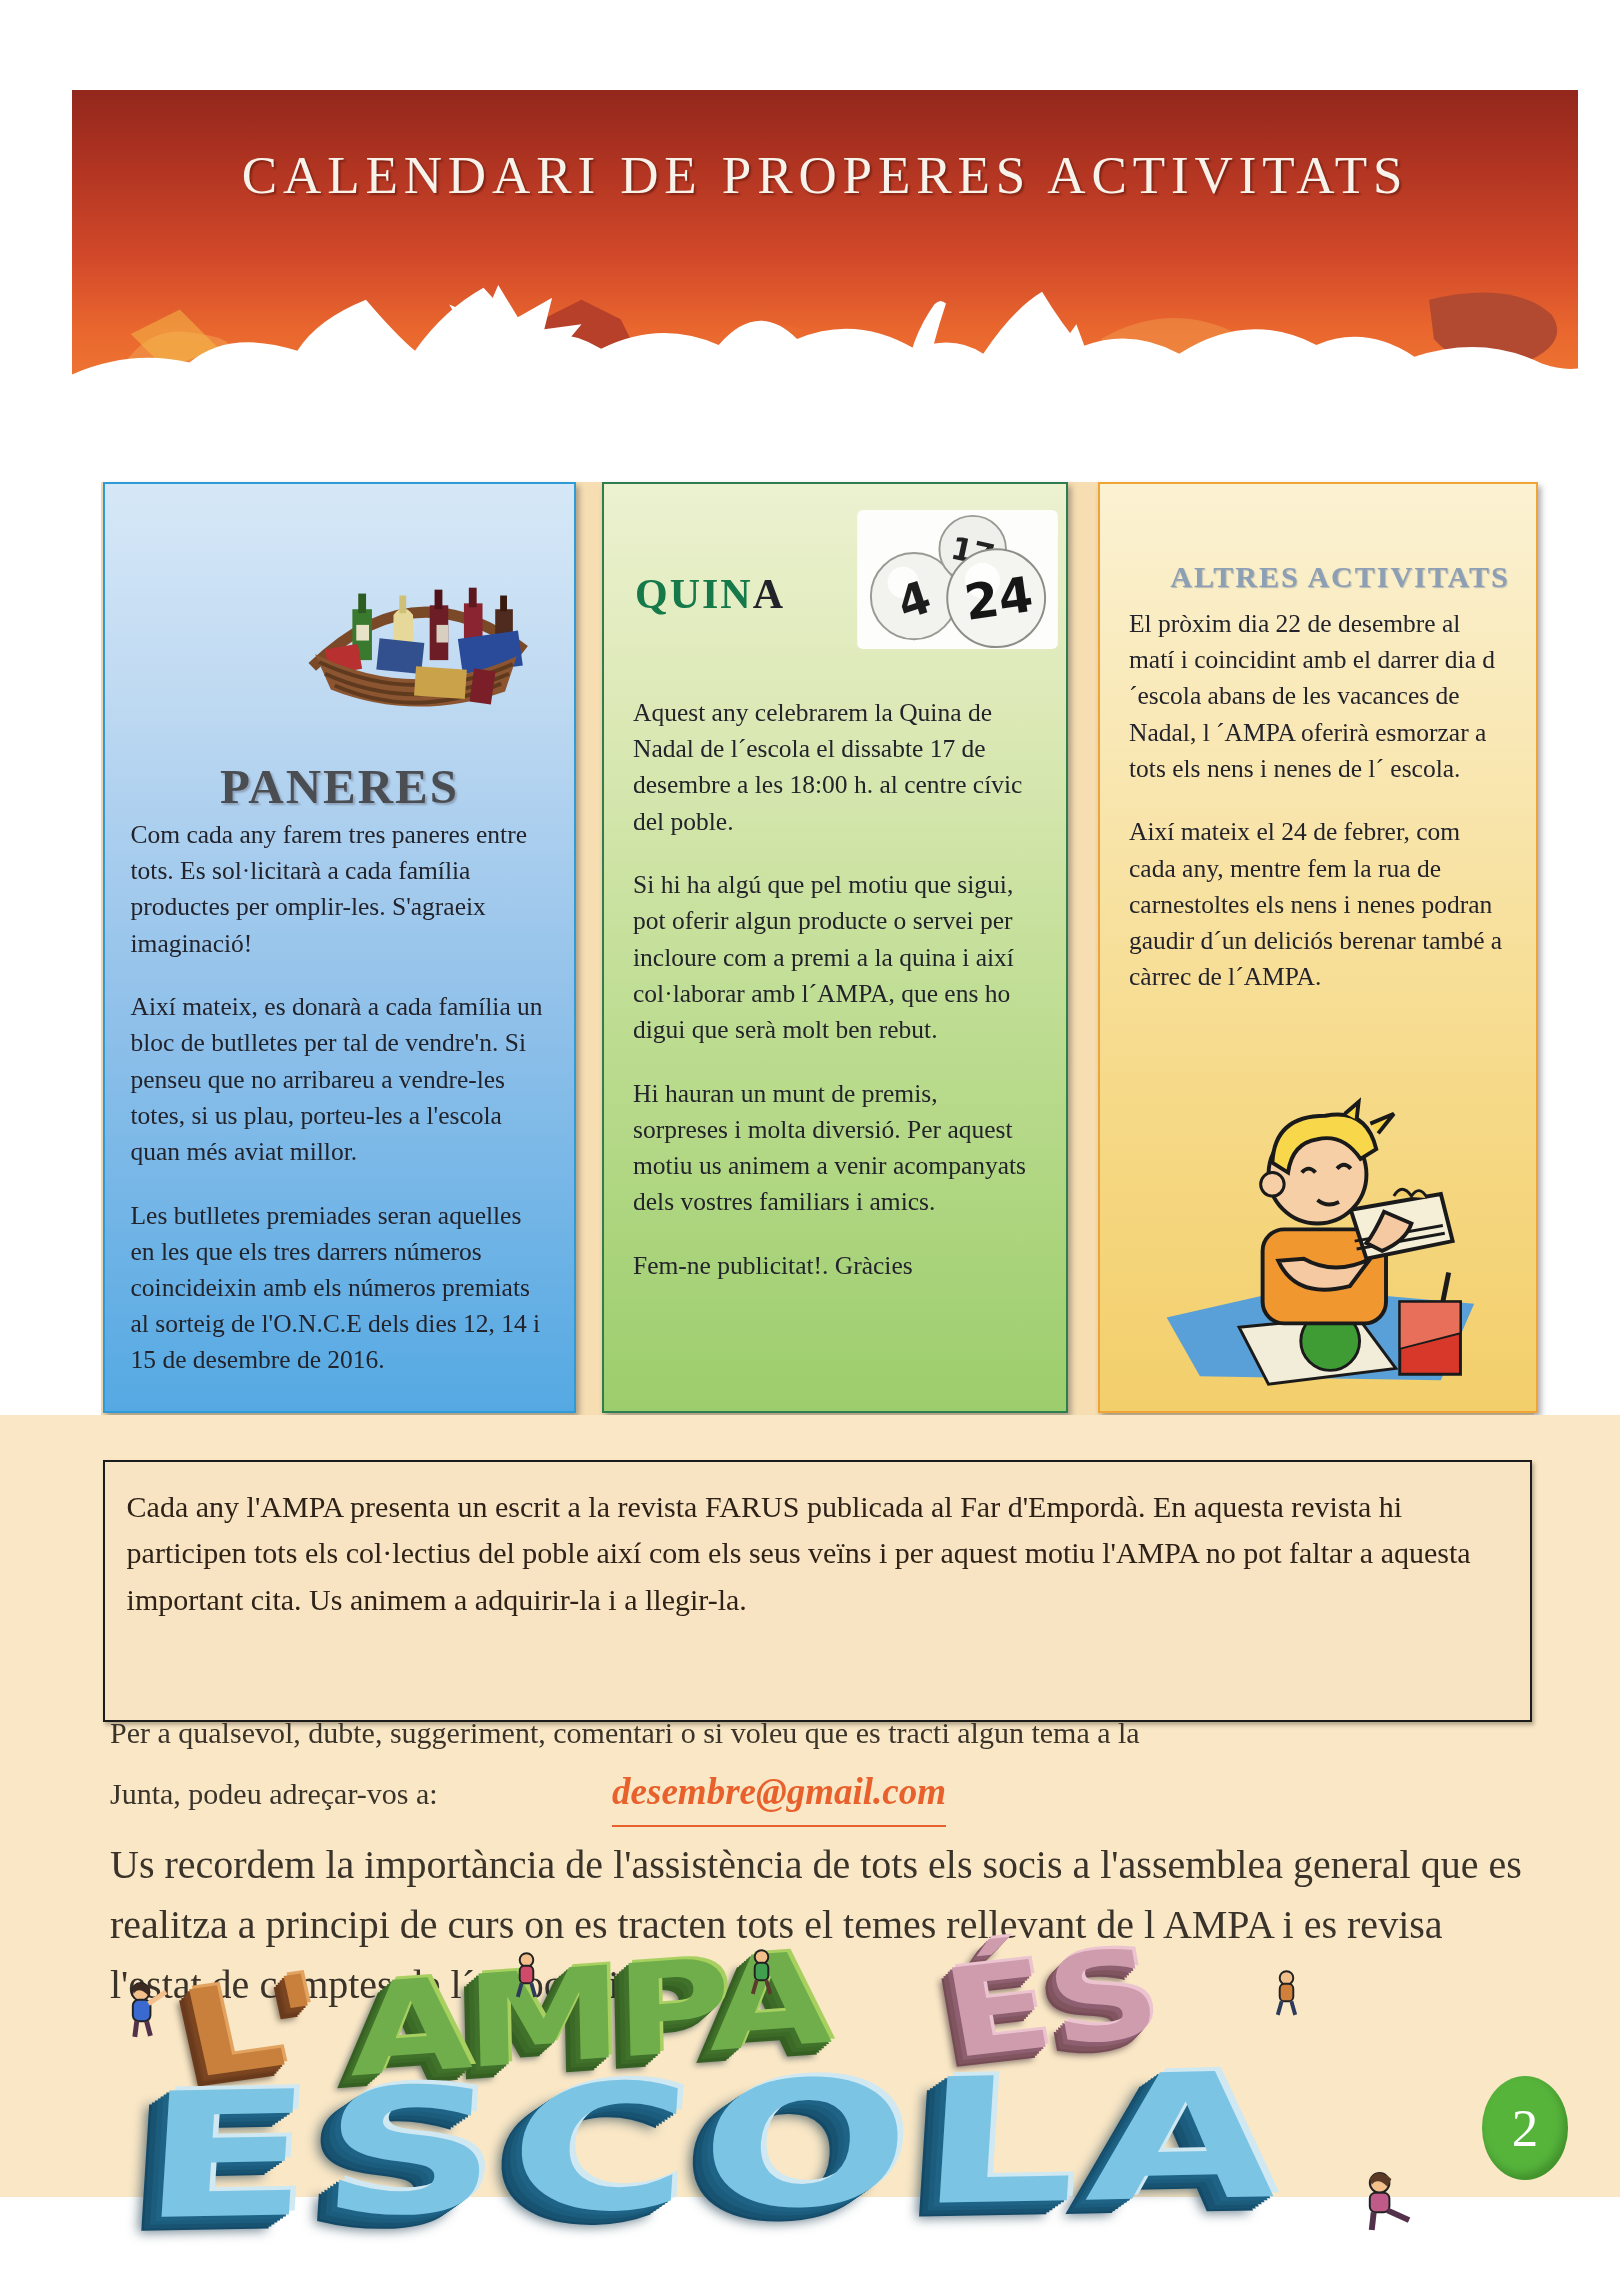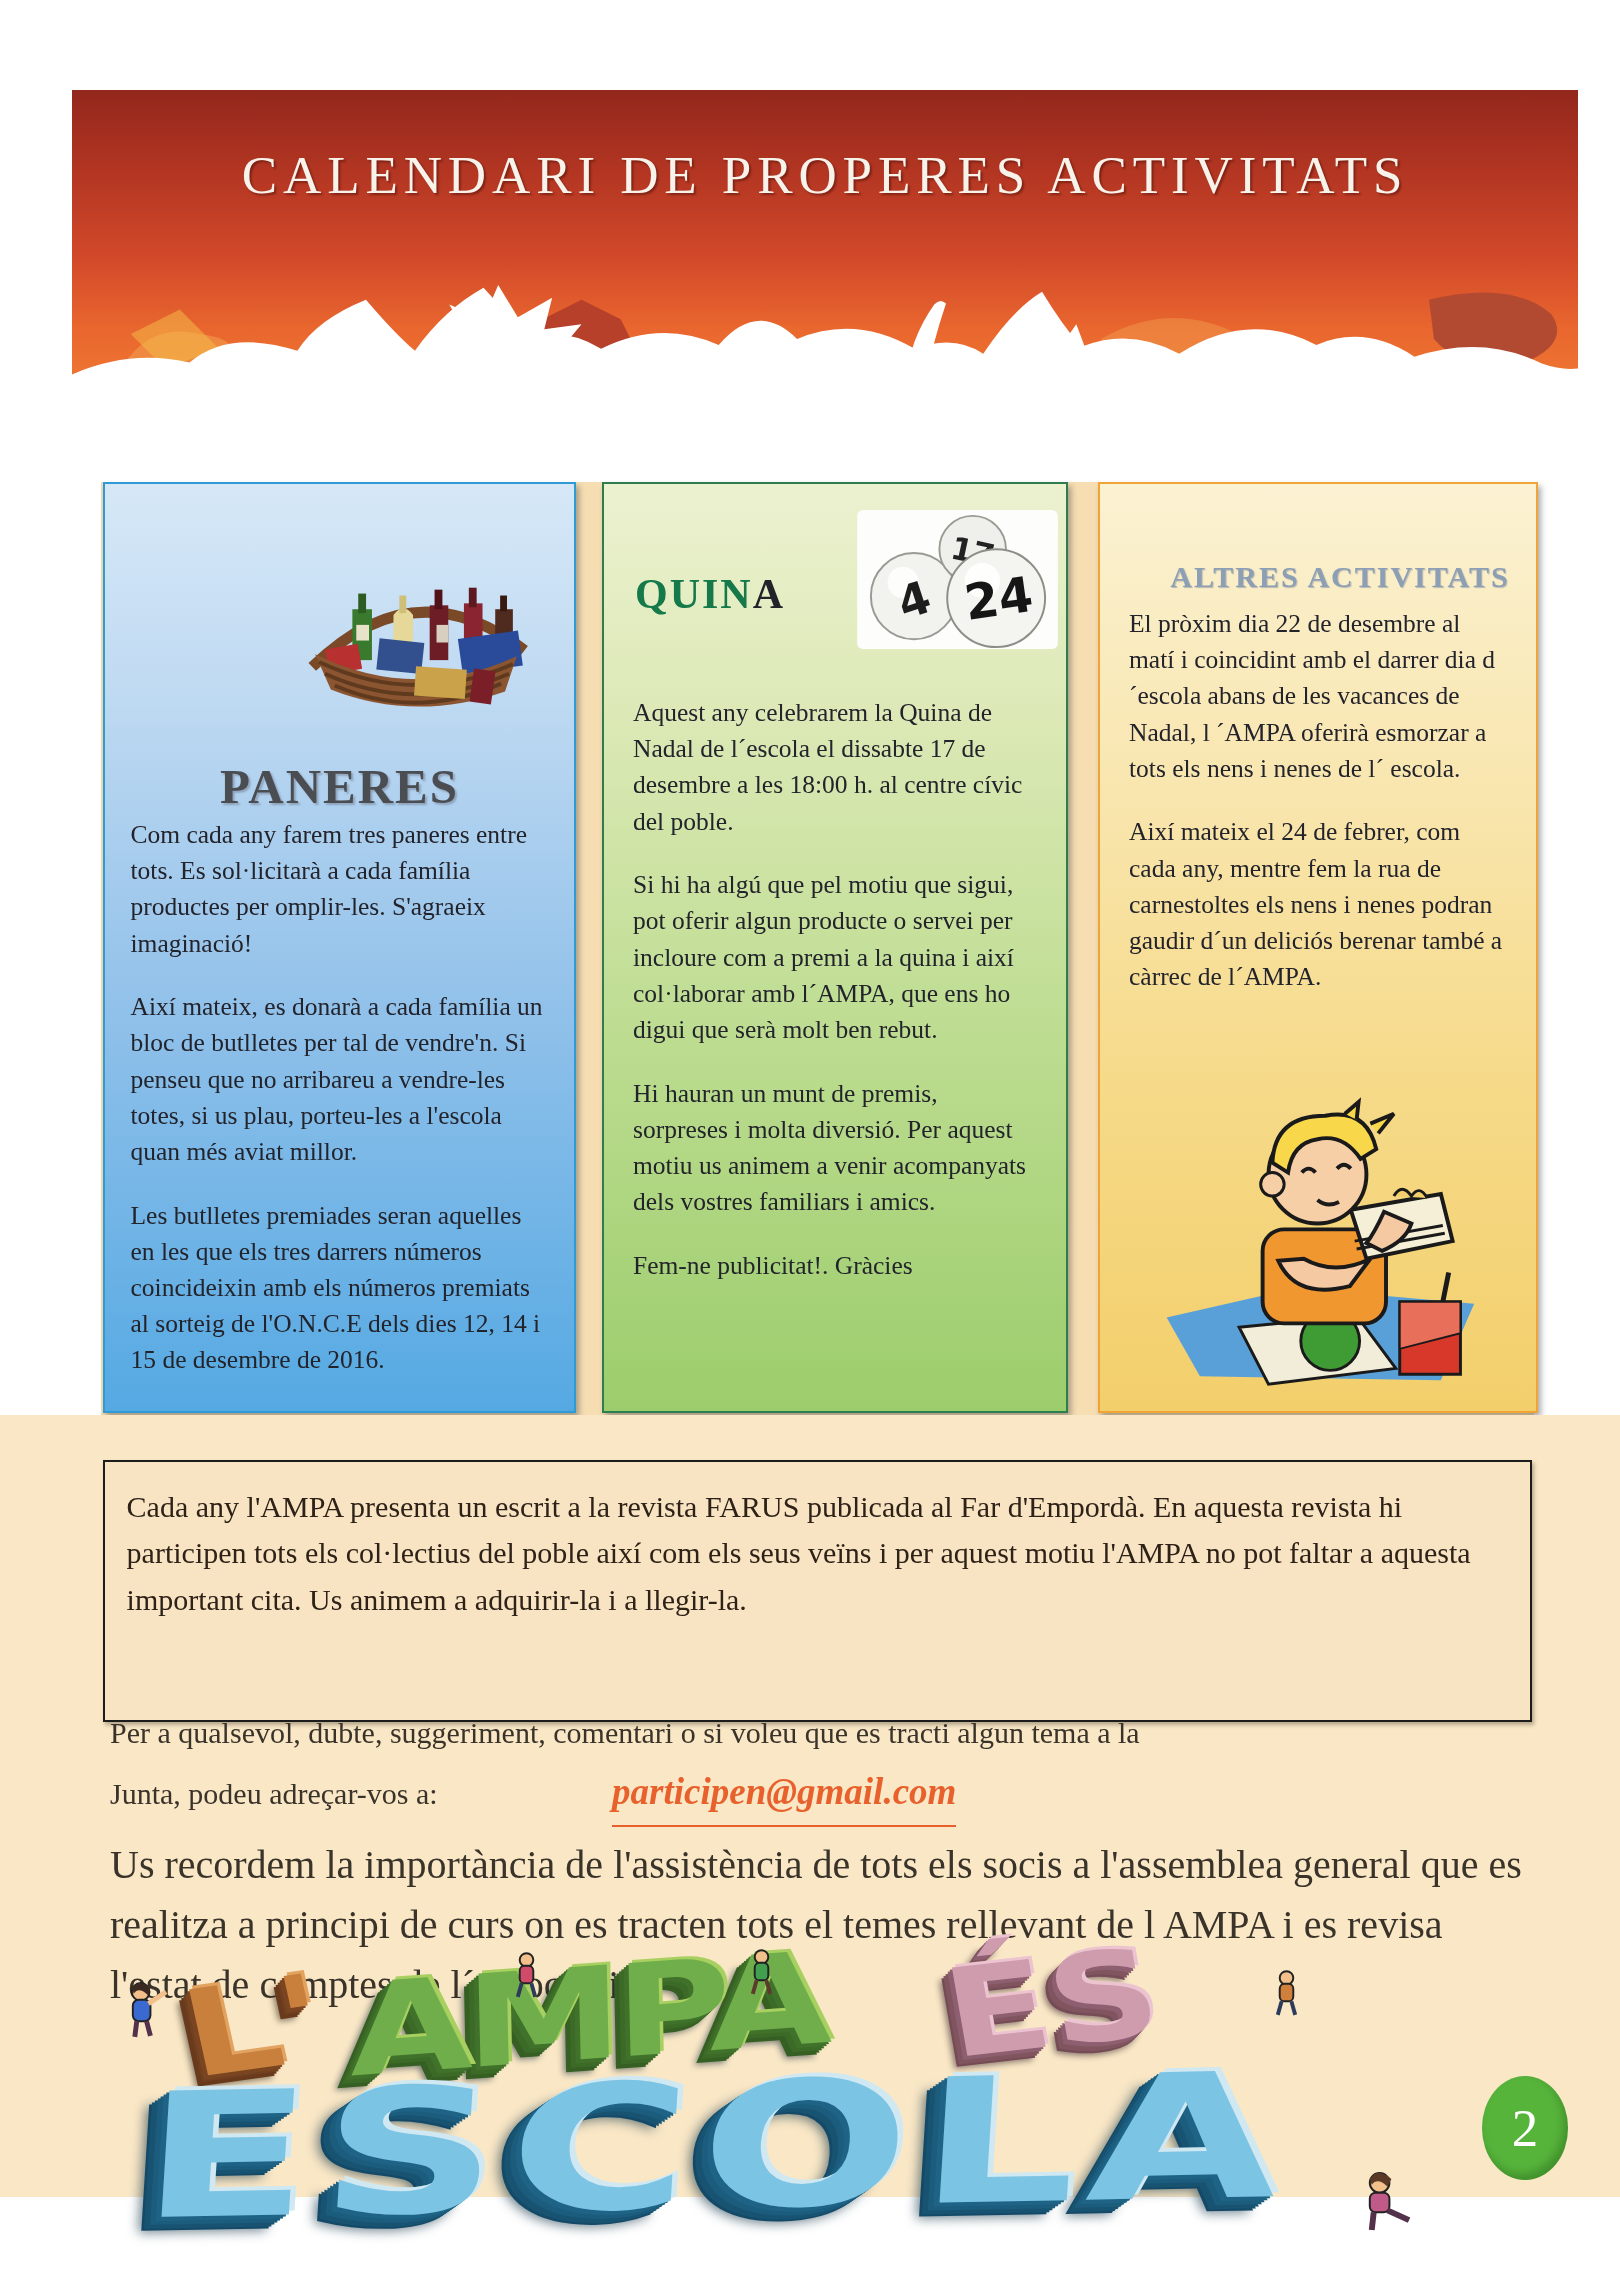--- a/index.html
+++ b/index.html
@@ -205,21 +205,21 @@
 
   <div class="cream-band"></div>
 
   <div class="farus-box">
     <p>Cada any l'AMPA presenta un escrit a la revista FARUS publicada al Far d'Empordà. En aquesta revista hi participen tots els col·lectius del poble així com els seus veïns i per aquest motiu l'AMPA no pot faltar a aquesta important cita. Us animem a adquirir-la i a llegir-la.</p>
   </div>
 
   <div class="contact">
     <span>Per  a qualsevol, dubte, suggeriment, comentari o si voleu que es tracti algun tema a la</span><br>
     <span>Junta, podeu adreçar-vos a:</span>
-    <span class="email">participen@gmail.com</span>
+    <span class="email">desembre@gmail.com</span>
   </div>
 
   <div class="assembly">
     <span>Us recordem la importància de l'assistència de tots els socis a l'assemblea general que es realitza a principi de curs on es tracten tots el temes rellevant de l AMPA i es revisa l'estat de comptes de l´associació.</span>
   </div>
 
   <div class="art art-row1">
     <span class="w-l">L'</span>
     <span class="w-ampa">AMPA</span>
     <span class="w-es">ÉS</span>

